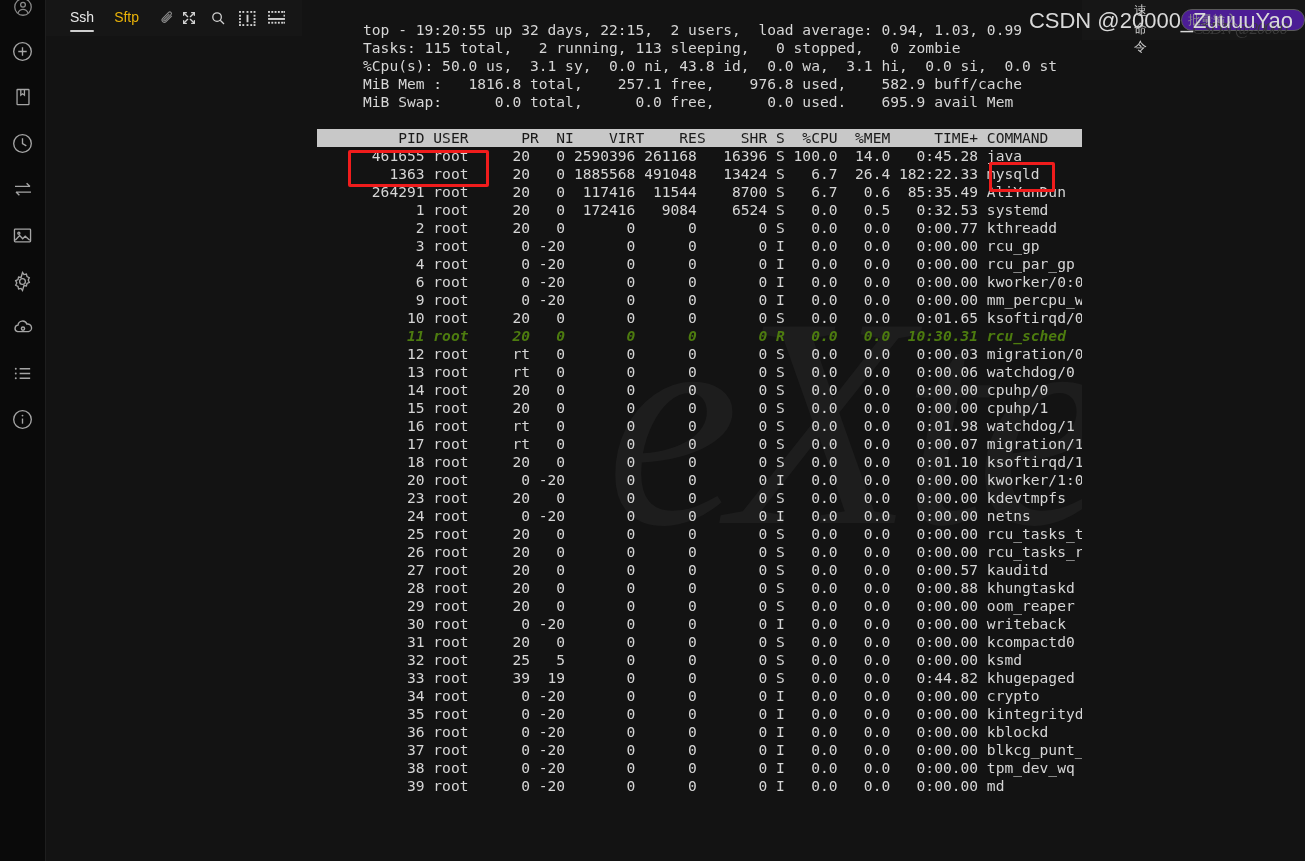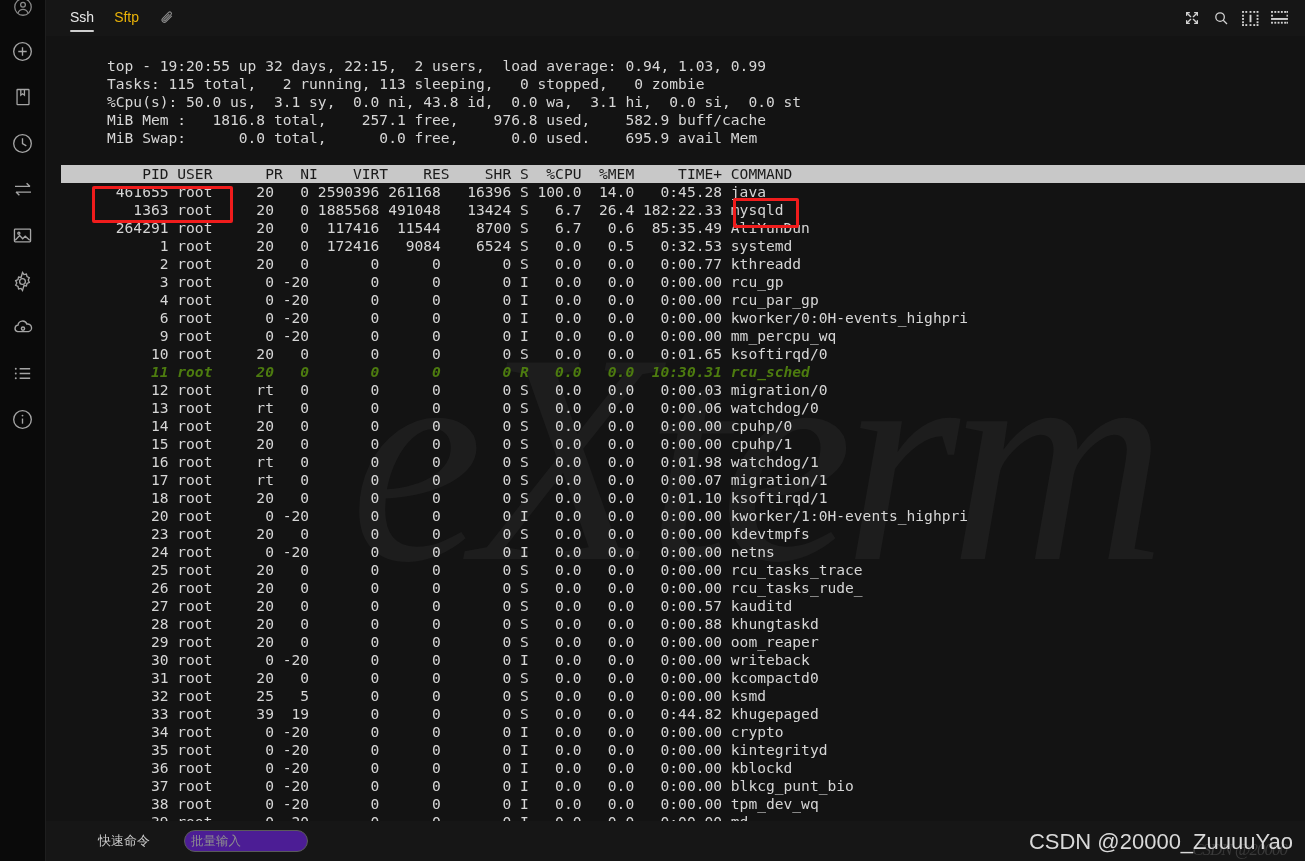--- a/index.html
+++ b/index.html
@@ -40,21 +40,21 @@
     color: #9a9a9a;
     cursor: pointer;
   }
   .rail-icon svg { display:block; }
   .rail-icon.partial { height: 18px; align-items: flex-end; overflow: hidden; }
 
   
   #main {
     flex: 1 1 auto;
     display: flex;
-    flex-direction: column;
+    flex-direction: row;
     min-width: 0;
     position: relative;
     background: #131313;
   }
 
   
   #tabbar {
     height: 36px;
     flex: 0 0 36px;
     background: #161616;

